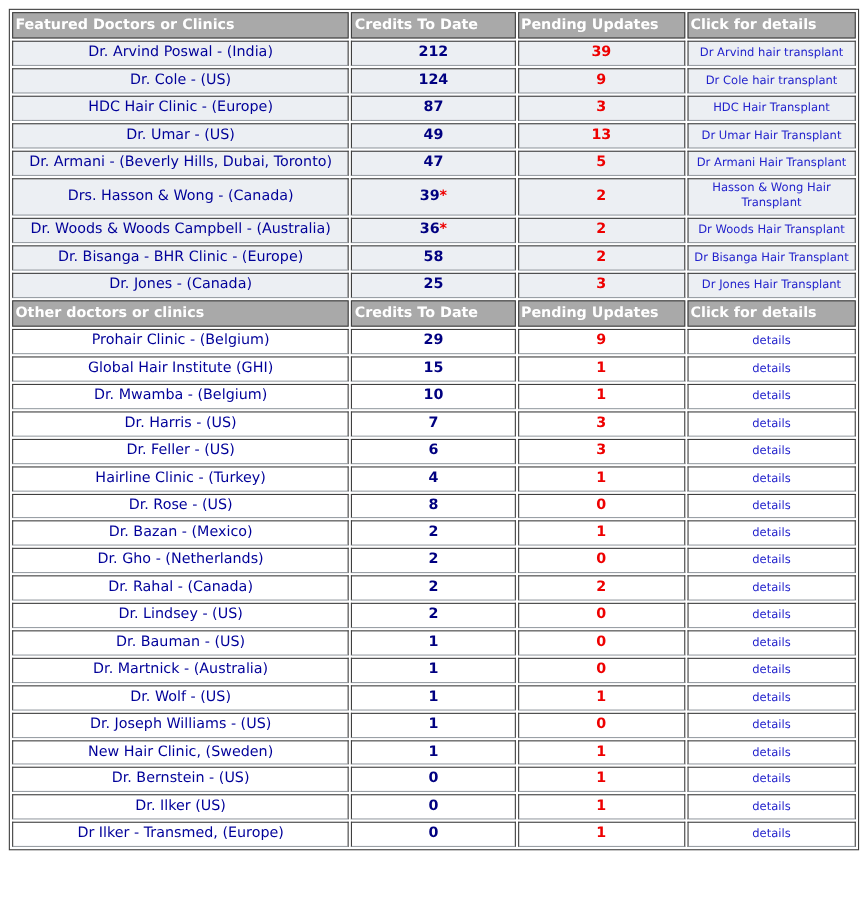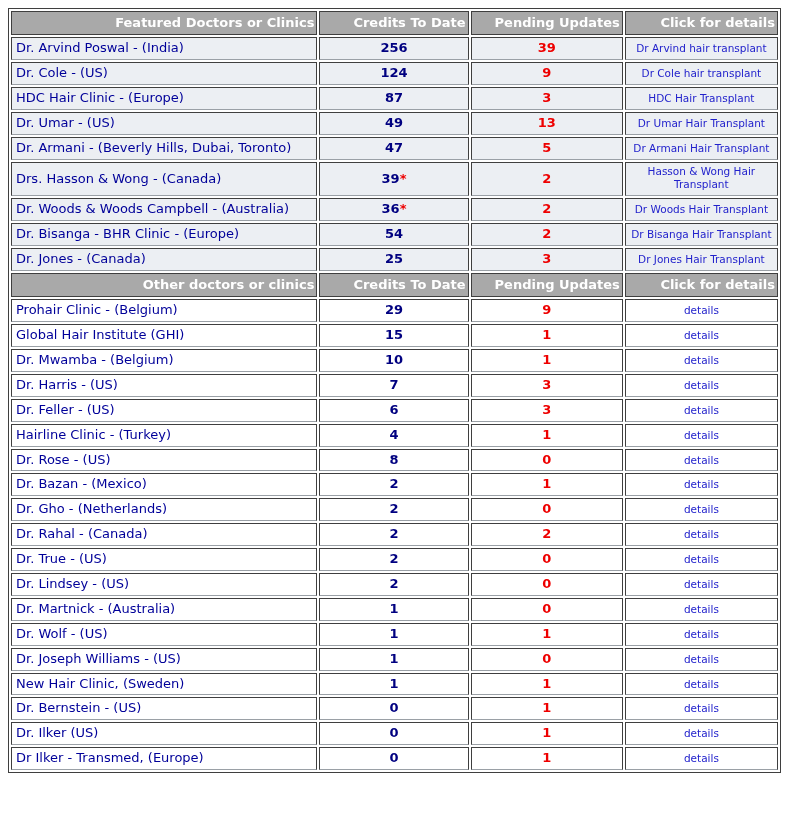--- a/index.html
+++ b/index.html
@@ -34,36 +34,36 @@
   col.c-credits { width: 148px; }
   col.c-pending { width: 151px; }
   col.c-details { width: 152px; }
   th {
     background: var(--header-bg);
     color: var(--header-text);
     font-weight: bold;
     font-size: 13px;
     padding: 3px 2px;
     border: 1px solid var(--border-color);
-    text-align: right;
+    text-align: left;
     line-height: 1.25;
   }
   td {
     border: 1px solid var(--border-color);
     border-bottom-color: #9aa0a6;
     font-size: 13px;
     padding: 2px 4px;
     line-height: 1.3;
     vertical-align: middle;
   }
   tr.featured td { background: var(--featured-row-bg); }
   tr.other td    { background: var(--other-row-bg); }
   td.name {
     color: var(--name-color);
-    text-align: left;
+    text-align: center;
   }
   td.credits {
     color: var(--credits-color);
     font-weight: bold;
     text-align: center;
   }
   td.credits .star {
     color: var(--pending-color);
     font-weight: bold;
   }
@@ -96,21 +96,21 @@
   </colgroup>
   <tbody id="table-body">
       <tr>
         <th>Featured Doctors or Clinics</th>
         <th>Credits To Date</th>
         <th>Pending Updates</th>
         <th>Click for details</th>
       </tr>
       <tr class="featured">
         <td class="name">Dr. Arvind Poswal - (India)</td>
-        <td class="credits"><span>256</span><span class="star"></span></td>
+        <td class="credits"><span>212</span><span class="star"></span></td>
         <td class="pending">39</td>
         <td class="details"><a href="#">Dr Arvind hair transplant</a></td>
       </tr>
       <tr class="featured">
         <td class="name">Dr. Cole - (US)</td>
         <td class="credits"><span>124</span><span class="star"></span></td>
         <td class="pending">9</td>
         <td class="details"><a href="#">Dr Cole hair transplant</a></td>
       </tr>
       <tr class="featured">
@@ -138,21 +138,21 @@
         <td class="details"><a href="#">Hasson &amp; Wong Hair Transplant</a></td>
       </tr>
       <tr class="featured">
         <td class="name">Dr. Woods &amp; Woods Campbell - (Australia)</td>
         <td class="credits"><span>36</span><span class="star">*</span></td>
         <td class="pending">2</td>
         <td class="details"><a href="#">Dr Woods Hair Transplant</a></td>
       </tr>
       <tr class="featured">
         <td class="name">Dr. Bisanga - BHR Clinic - (Europe)</td>
-        <td class="credits"><span>54</span><span class="star"></span></td>
+        <td class="credits"><span>58</span><span class="star"></span></td>
         <td class="pending">2</td>
         <td class="details"><a href="#">Dr Bisanga Hair Transplant</a></td>
       </tr>
       <tr class="featured">
         <td class="name">Dr. Jones - (Canada)</td>
         <td class="credits"><span>25</span><span class="star"></span></td>
         <td class="pending">3</td>
         <td class="details"><a href="#">Dr Jones Hair Transplant</a></td>
       </tr>
       <tr>
@@ -215,28 +215,28 @@
         <td class="pending">0</td>
         <td class="details"><a href="#">details</a></td>
       </tr>
       <tr class="other">
         <td class="name">Dr. Rahal - (Canada)</td>
         <td class="credits"><span>2</span><span class="star"></span></td>
         <td class="pending">2</td>
         <td class="details"><a href="#">details</a></td>
       </tr>
       <tr class="other">
-        <td class="name">Dr. True - (US)</td>
-        <td class="credits"><span>2</span><span class="star"></span></td>
-        <td class="pending">0</td>
-        <td class="details"><a href="#">details</a></td>
-      </tr>
-      <tr class="other">
         <td class="name">Dr. Lindsey - (US)</td>
         <td class="credits"><span>2</span><span class="star"></span></td>
+        <td class="pending">0</td>
+        <td class="details"><a href="#">details</a></td>
+      </tr>
+      <tr class="other">
+        <td class="name">Dr. Bauman - (US)</td>
+        <td class="credits"><span>1</span><span class="star"></span></td>
         <td class="pending">0</td>
         <td class="details"><a href="#">details</a></td>
       </tr>
       <tr class="other">
         <td class="name">Dr. Martnick - (Australia)</td>
         <td class="credits"><span>1</span><span class="star"></span></td>
         <td class="pending">0</td>
         <td class="details"><a href="#">details</a></td>
       </tr>
       <tr class="other">

